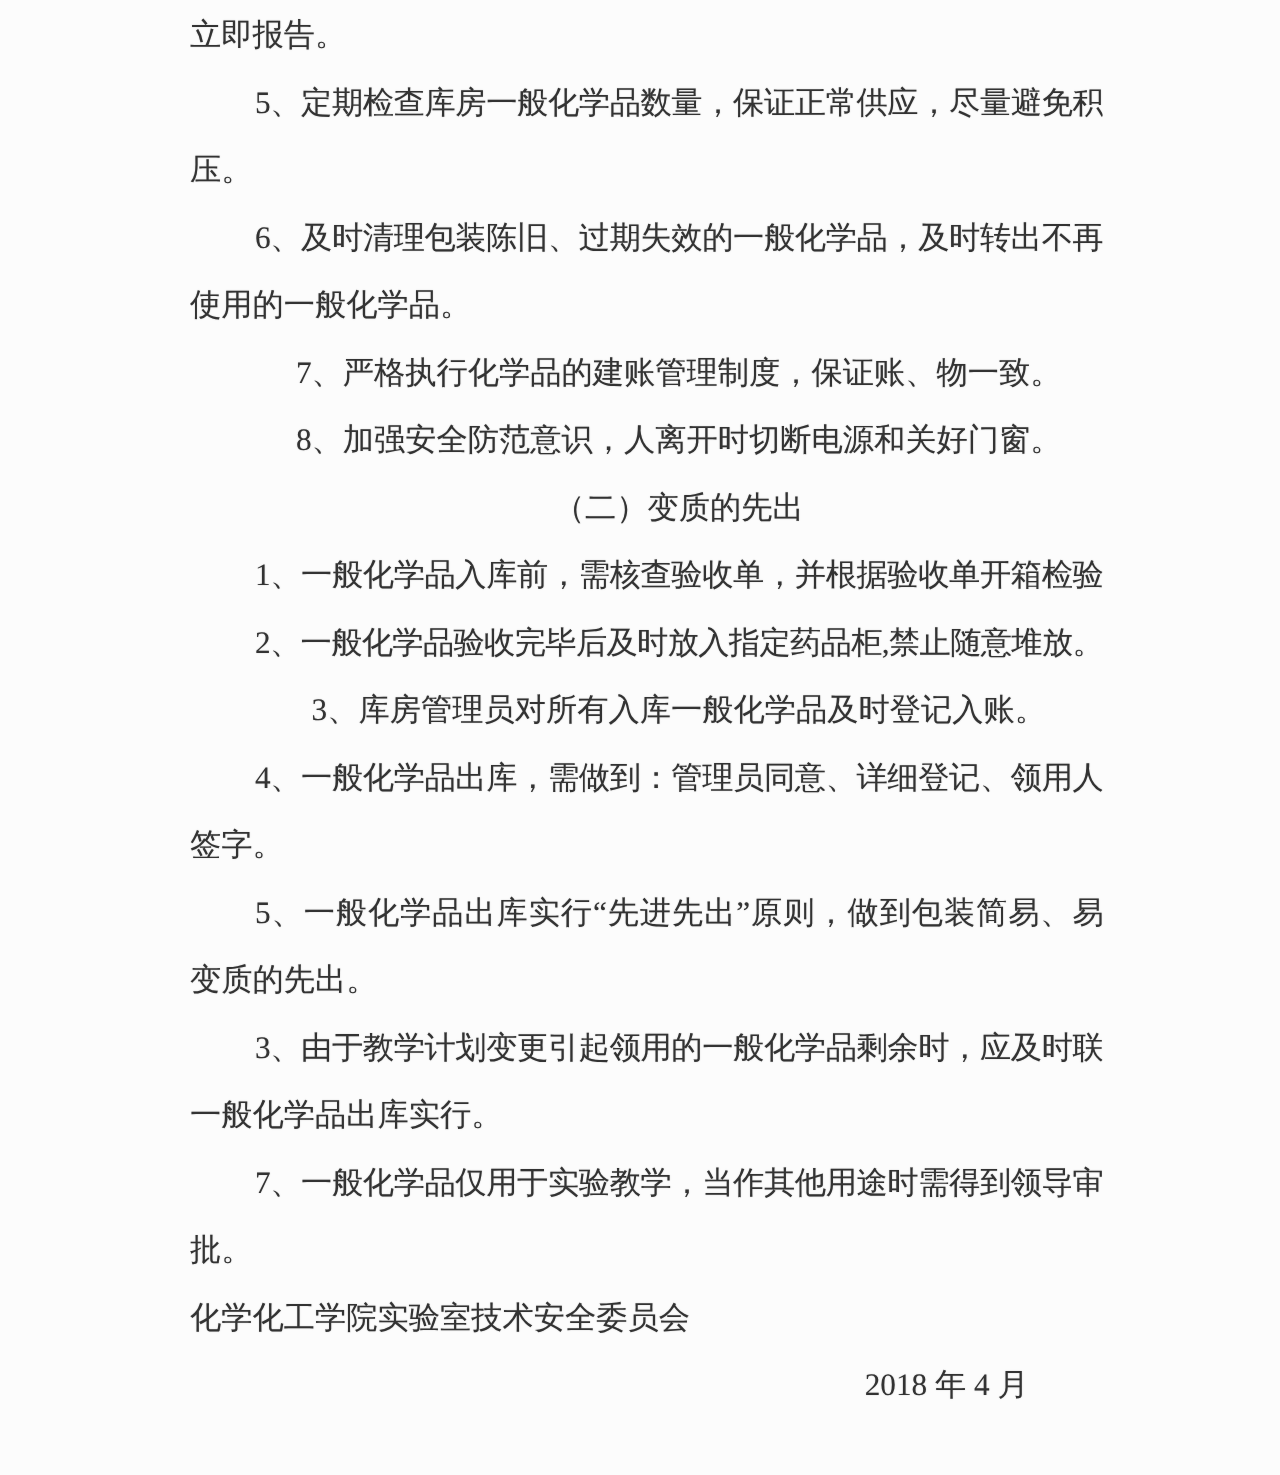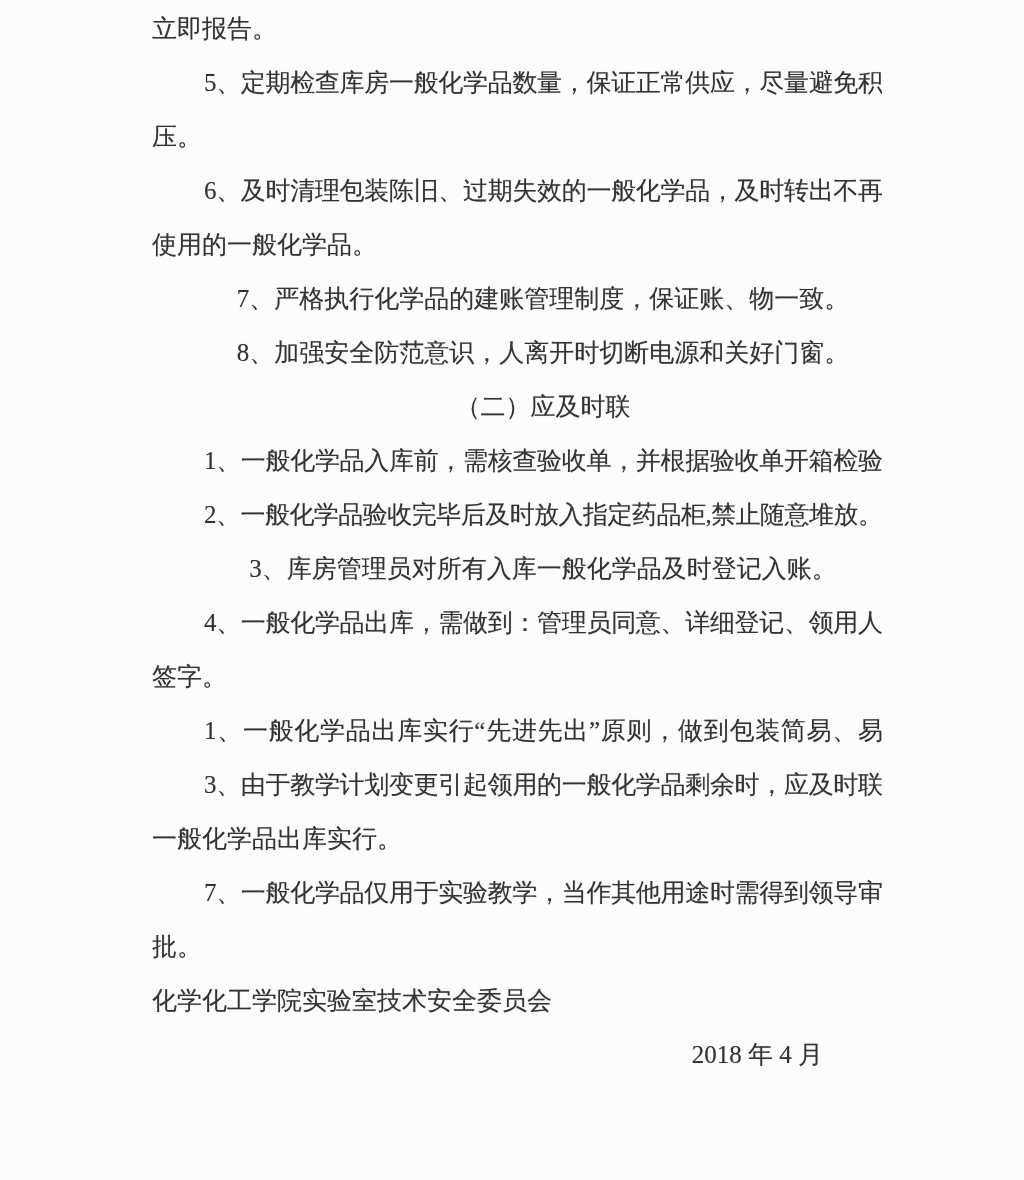--- a/index.html
+++ b/index.html
@@ -52,27 +52,28 @@
 
 <div class="page">
   <div class="textcol">
     <div class="line">立即报告。</div>
     <div class="line indent stretch">5、定期检查库房一般化学品数量，保证正常供应，尽量避免积</div>
     <div class="line">压。</div>
     <div class="line indent stretch">6、及时清理包装陈旧、过期失效的一般化学品，及时转出不再</div>
     <div class="line">使用的一般化学品。</div>
     <div class="line indent">7、严格执行化学品的建账管理制度，保证账、物一致。</div>
     <div class="line indent">8、加强安全防范意识，人离开时切断电源和关好门窗。</div>
-    <div class="line indent">（二）应及时联</div>
+    <div class="line indent">（二）变质的先出</div>
     <div class="line indent stretch">1、一般化学品入库前，需核查验收单，并根据验收单开箱检验</div>
     <div class="line indent stretch">2、一般化学品验收完毕后及时放入指定药品柜,禁止随意堆放。</div>
     <div class="line indent">3、库房管理员对所有入库一般化学品及时登记入账。</div>
     <div class="line indent stretch">4、一般化学品出库，需做到：管理员同意、详细登记、领用人</div>
     <div class="line">签字。</div>
-    <div class="line indent stretch">1、一般化学品出库实行“先进先出”原则，做到包装简易、易</div>
+    <div class="line indent stretch">5、一般化学品出库实行“先进先出”原则，做到包装简易、易</div>
+    <div class="line">变质的先出。</div>
     <div class="line indent stretch">3、由于教学计划变更引起领用的一般化学品剩余时，应及时联</div>
     <div class="line">一般化学品出库实行。</div>
     <div class="line indent stretch">7、一般化学品仅用于实验教学，当作其他用途时需得到领导审</div>
     <div class="line">批。</div>
     <div class="line signature">化学化工学院实验室技术安全委员会</div>
     <div class="line date">2018 年 4 月</div>
   </div>
 </div>
 
 </body></html>

